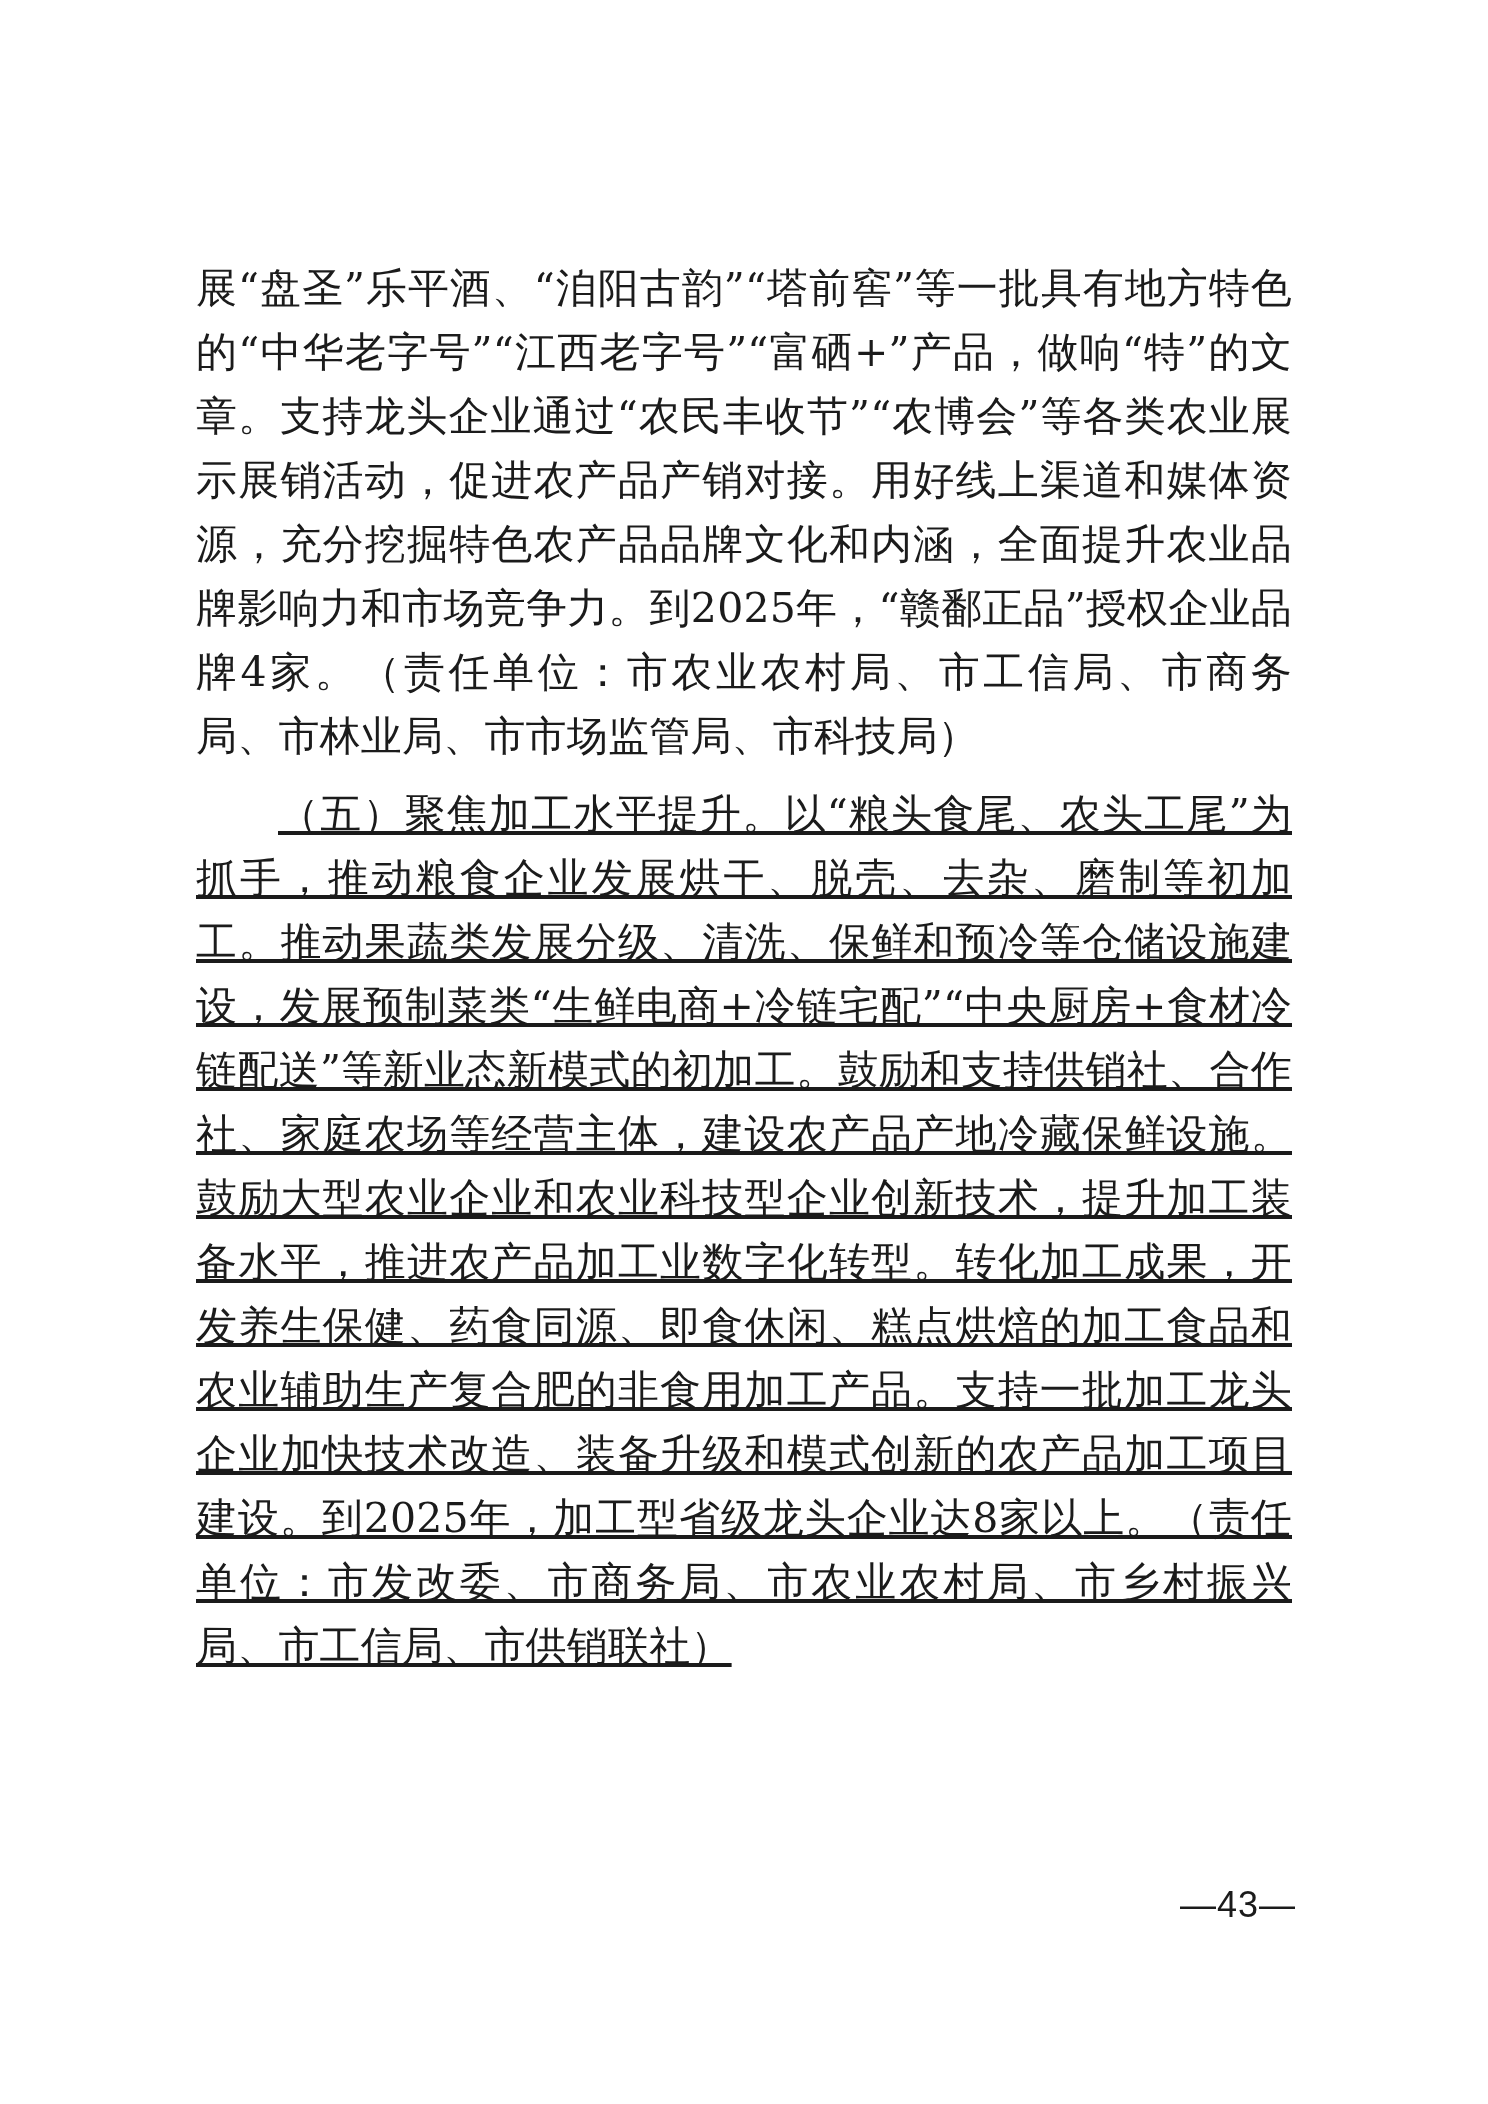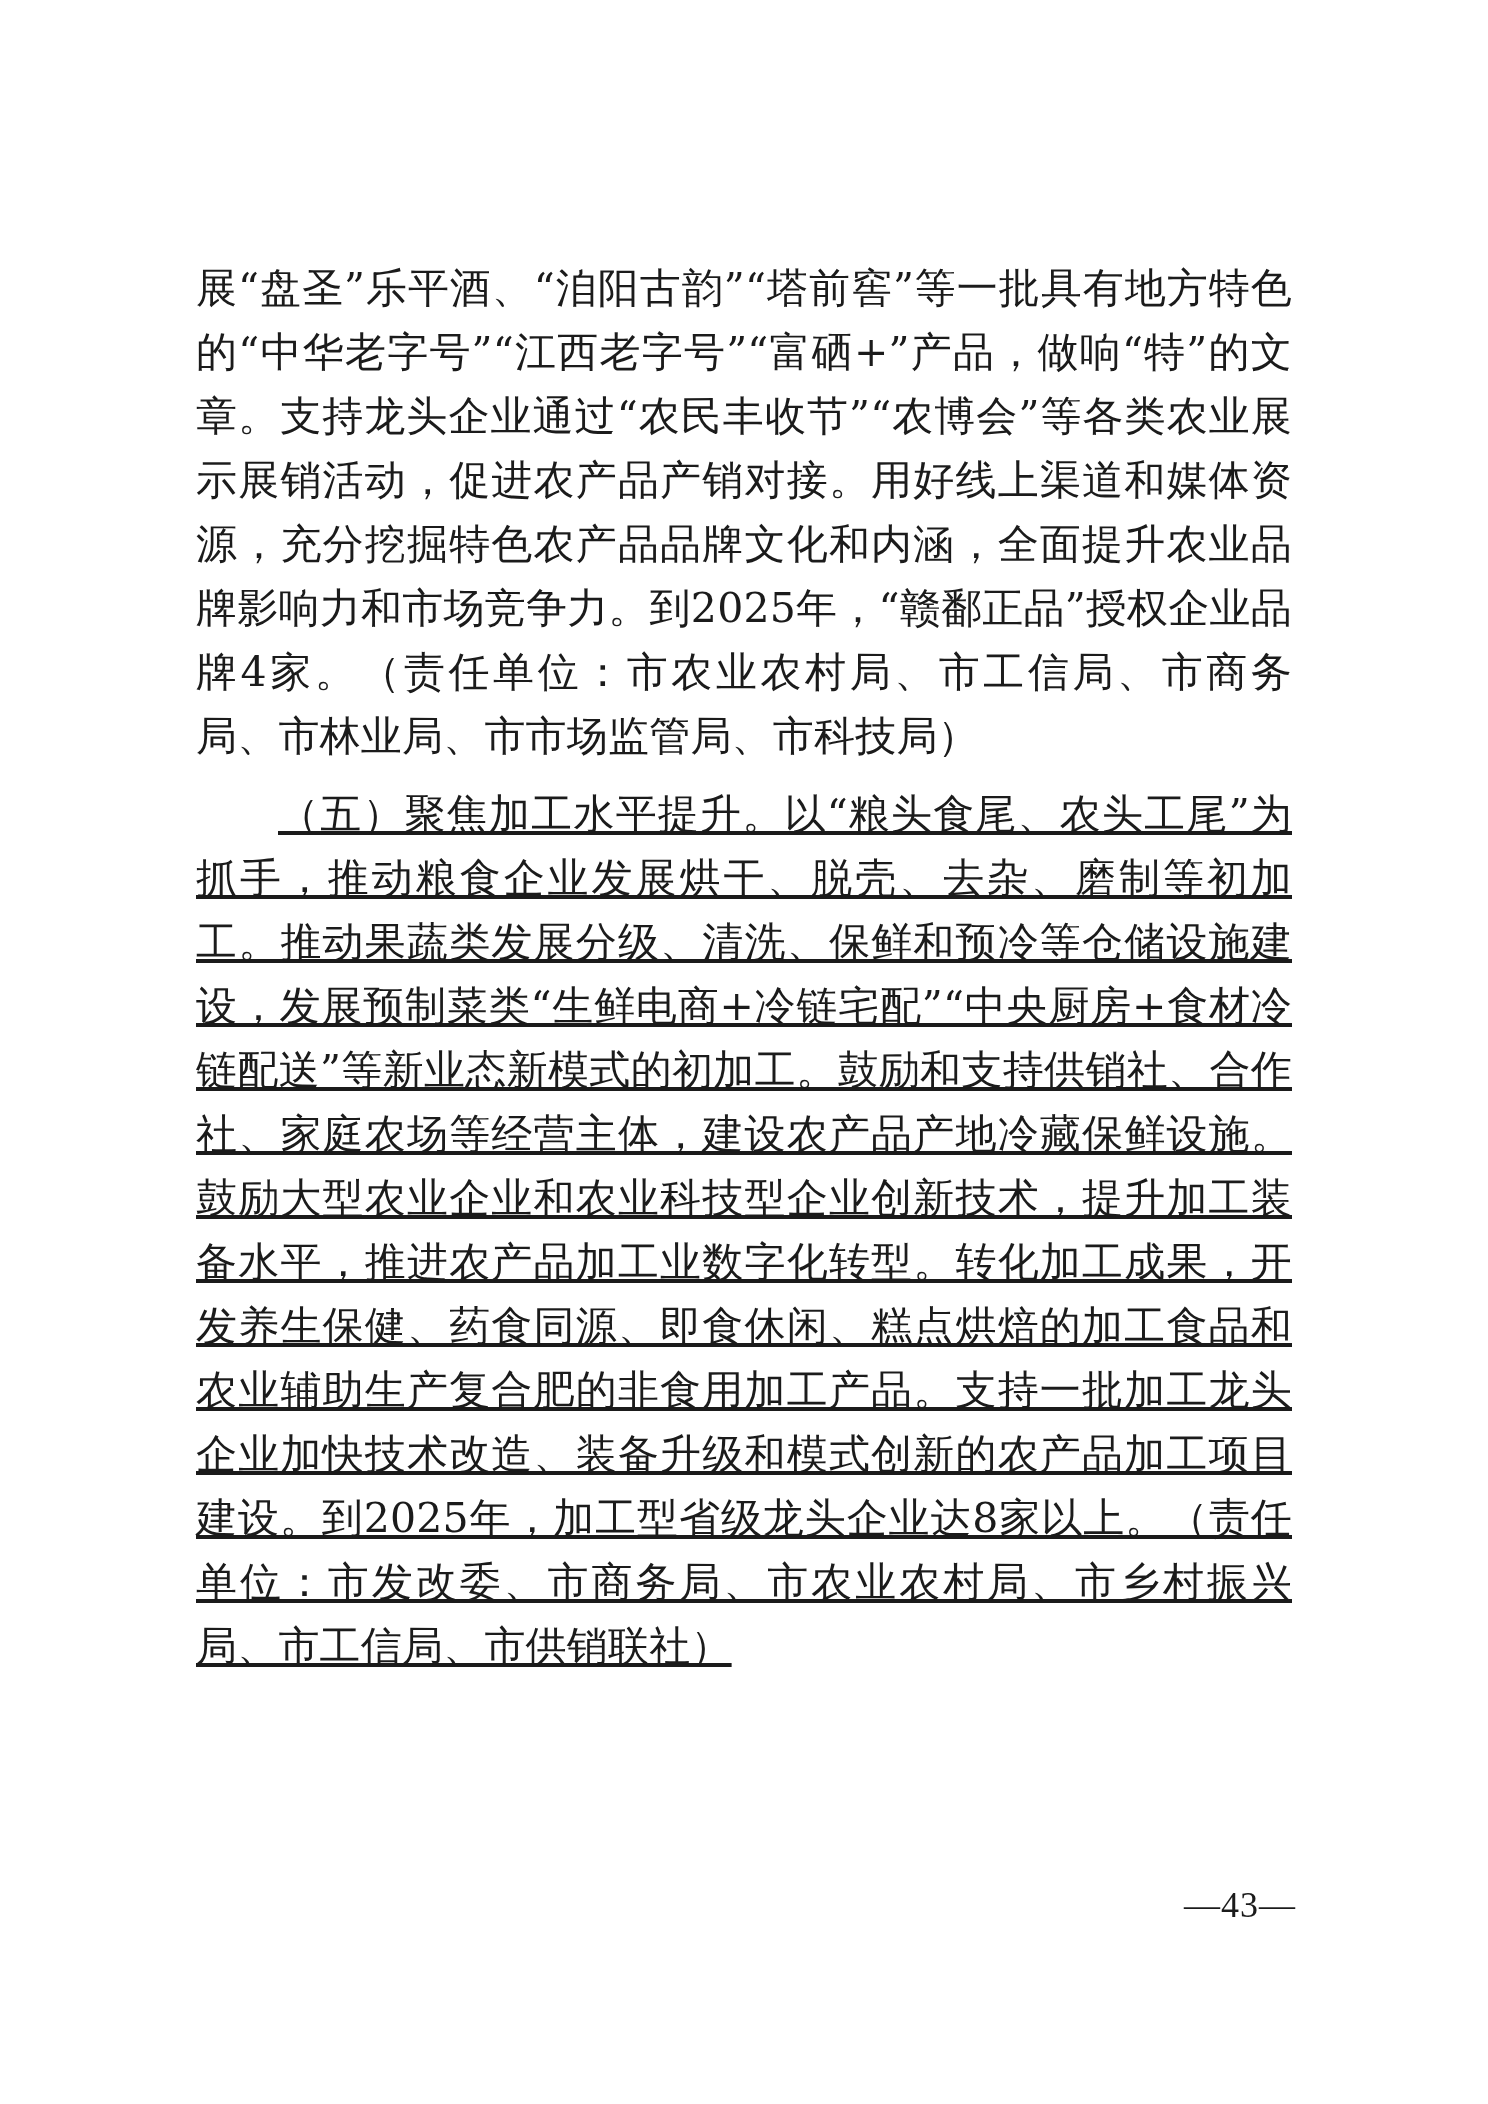--- a/index.html
+++ b/index.html
@@ -37,21 +37,21 @@
     text-indent: 82px;
   }
   .para + .para {
     margin-top: 14px;
     text-decoration: underline;
   }
   .footer {
     position: absolute;
     right: 192px;
     bottom: 178px;
-    font-family: Liberation Serif, serif;
+    font-family: Liberation Sans, sans-serif;
     font-size: 36px;
     color: #1b1b1b;
     letter-spacing: 1px;
   }
 </style>
 </head>
 <body>
 
 <div class="page">
 

